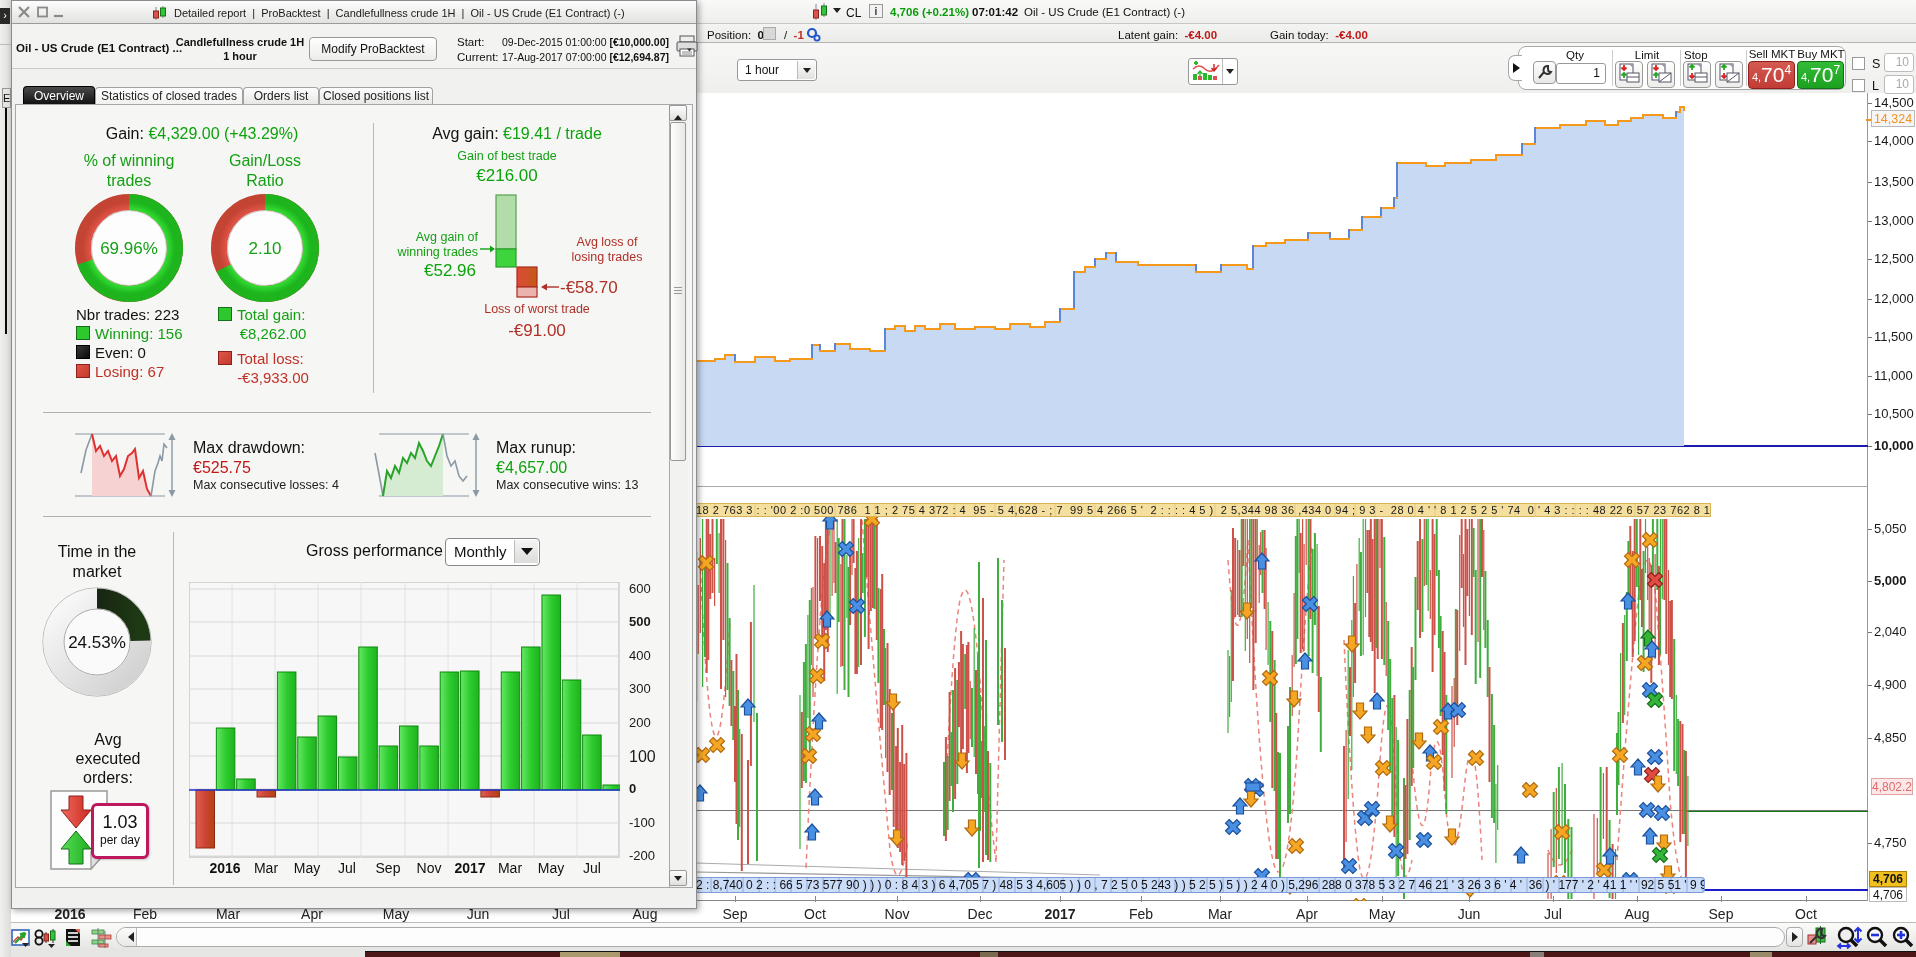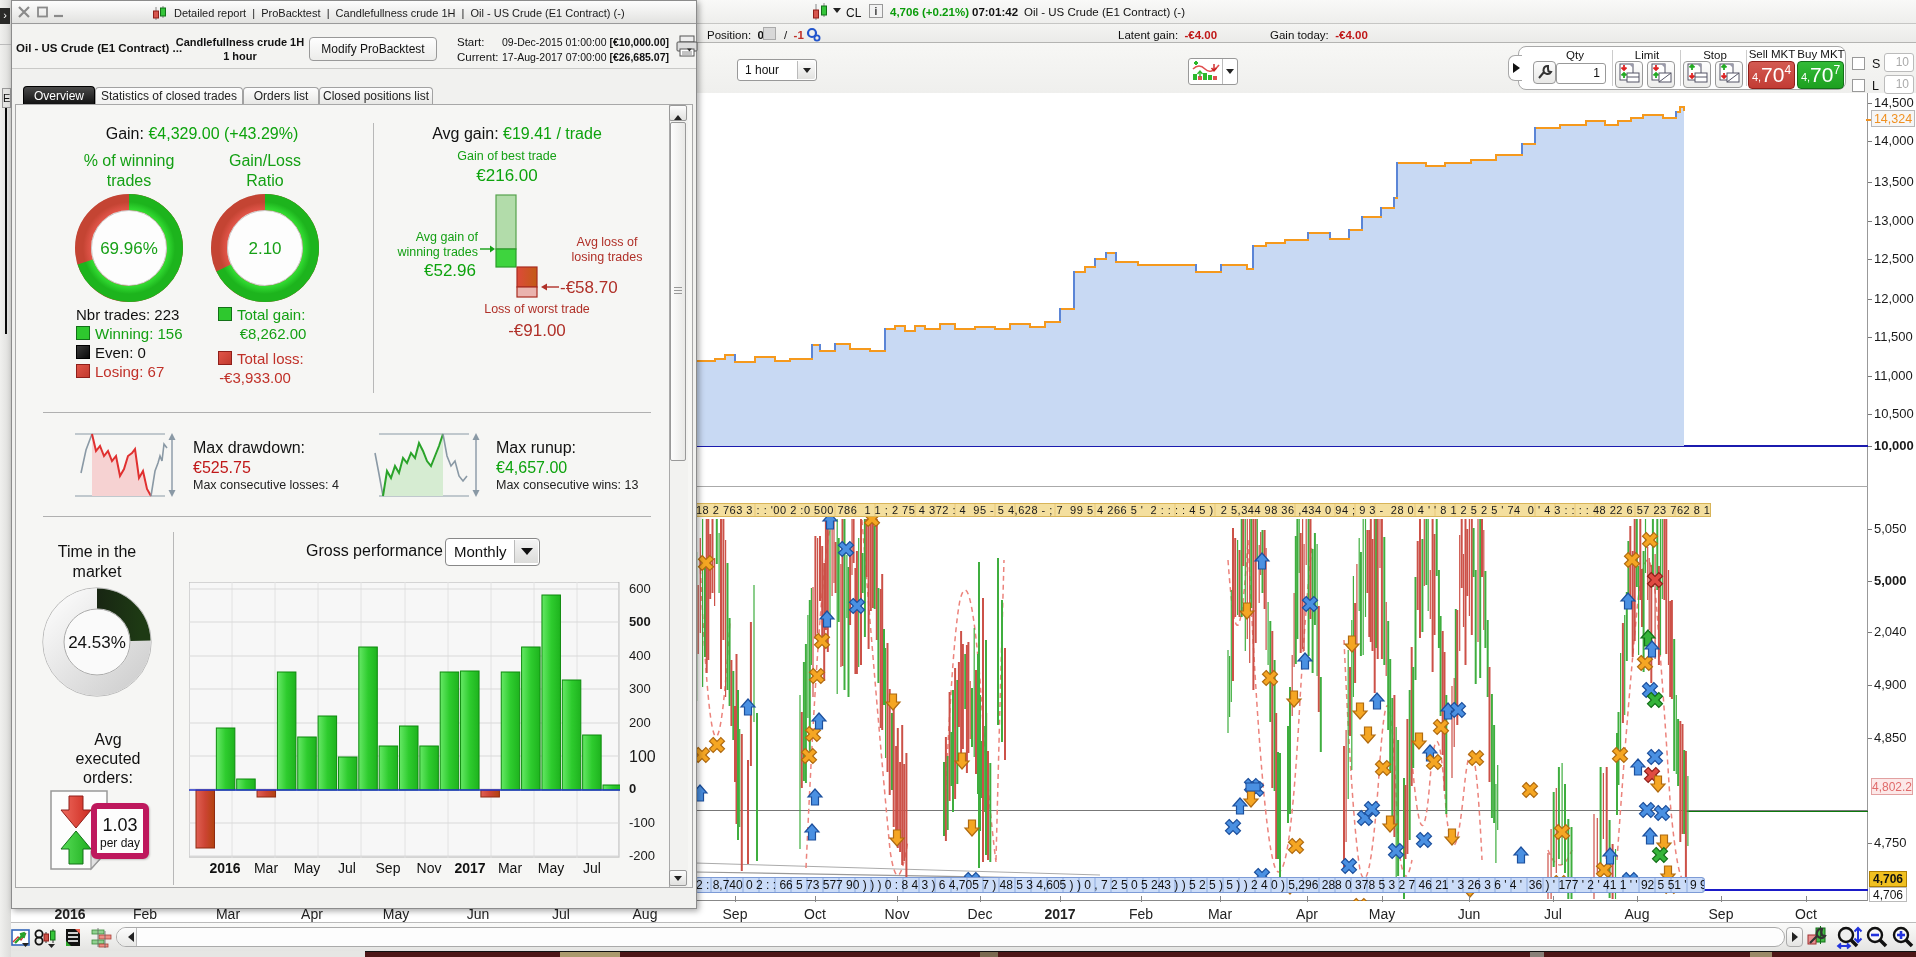--- a/index.html
+++ b/index.html
@@ -84,21 +84,21 @@
     </svg>
   <svg class="abs" style="left:1650px;top:63px" width="23" height="23">
       <rect x="2" y="1" width="13" height="16" fill="#fff" stroke="#556"></rect>
       <path d="M15,1 l0,4 -4,-4 Z" fill="#99a"></path>
       <path d="M6,2 l0,5 m-2.5,-2.5 l2.5,2.5 l2.5,-2.5" stroke="#dd2222" stroke-width="1.8" fill="none"></path>
       <path d="M6,15 l0,-5 m-2.5,2.5 l2.5,-2.5 l2.5,2.5" stroke="#22aa22" stroke-width="1.8" fill="none"></path>
       <rect x="9" y="10" width="12" height="9" fill="#fff" stroke="#556"></rect>
       <line x1="9" y1="19" x2="21" y2="10" stroke="#556"></line>
     </svg>
   <div class="abs" style="left:1680px;top:50px;width:1px;height:36px;background:#ccc"></div>
-  <div class="abs" style="left:1684px;top:49px;width:62px;text-align:center;font-size:11.5px;color:#111">Stop</div>
+  <div class="abs" style="left:1684px;top:49px;width:62px;font-size:11.5px;color:#111">Stop</div>
   <div class="abs" style="left:1683px;top:61px;width:28px;height:27px;background:linear-gradient(#fdfdfd,#ededeb);border:1px solid #999;border-radius:4px"></div>
   <div class="abs" style="left:1715px;top:61px;width:28px;height:27px;background:linear-gradient(#fdfdfd,#ededeb);border:1px solid #999;border-radius:4px"></div>
   <svg class="abs" style="left:1686px;top:63px" width="23" height="23">
       <rect x="2" y="1" width="13" height="16" fill="#fff" stroke="#556"></rect>
       <path d="M15,1 l0,4 -4,-4 Z" fill="#99a"></path>
       <path d="M6,7 l0,-5 m-2.5,2.5 l2.5,-2.5 l2.5,2.5" stroke="#22aa22" stroke-width="1.8" fill="none"></path>
       <path d="M6,10 l0,5 m-2.5,-2.5 l2.5,2.5 l2.5,-2.5" stroke="#dd2222" stroke-width="1.8" fill="none"></path>
       <rect x="9" y="10" width="12" height="9" fill="#fff" stroke="#556"></rect>
       <line x1="9" y1="14" x2="21" y2="14" stroke="#556"></line>
     </svg>
@@ -821,21 +821,21 @@
     <line x1="11" y1="1" x2="11" y2="13" stroke="#888"></line>
     <rect x="8.5" y="3" width="5" height="8" fill="#35c53a" stroke="#137018"></rect>
   </svg>
   <div class="abs" style="left:162px;top:6px;font-size:11px;color:#1a1a1a;white-space:nowrap">Detailed report&nbsp; |&nbsp; ProBacktest&nbsp; |&nbsp; Candlefullness crude 1H&nbsp; |&nbsp; Oil - US Crude (E1 Contract) (-)</div>
 
   <div class="abs" style="left:0;top:24px;width:684px;height:44px;background:#f3f3f1;border-bottom:1px solid #c9c9c7"></div>
   <div class="abs b" style="left:4px;top:41px;font-size:11.5px;color:#111;white-space:nowrap">Oil - US Crude (E1 Contract) ...</div>
   <div class="abs b" style="left:157px;top:34px;width:142px;text-align:center;font-size:11px;color:#111;line-height:14px;white-space:nowrap">Candlefullness crude 1H<br>1 hour</div>
   <div class="abs" style="left:297px;top:36px;width:128px;height:24px;background:linear-gradient(#fefefe,#ececea);border:1px solid #999;border-radius:4px;font-size:12px;color:#111;text-align:center;line-height:22px">Modify ProBacktest</div>
   <div class="abs" style="left:445px;top:34px;font-size:11.5px;color:#111;line-height:15px;white-space:nowrap">Start:<br>Current:</div>
-  <div class="abs" style="left:490px;top:34px;font-size:10.5px;color:#111;line-height:15px;white-space:nowrap">09-Dec-2015 01:00:00 <span class="b" style="font-size:10.5px">[€10,000.00]</span><br>17-Aug-2017 07:00:00 <span class="b" style="font-size:10.5px">[€26,685.07]</span></div>
+  <div class="abs" style="left:490px;top:34px;font-size:10.5px;color:#111;line-height:15px;white-space:nowrap">09-Dec-2015 01:00:00 <span class="b" style="font-size:10.5px">[€10,000.00]</span><br>17-Aug-2017 07:00:00 <span class="b" style="font-size:10.5px">[€12,694.87]</span></div>
   <svg width="26" height="24" style="position:absolute;left:663px;top:34px" xmlns="http://www.w3.org/2000/svg">
 <rect x="5" y="1" width="14" height="6" fill="#eee" stroke="#555"></rect>
 <rect x="2" y="7" width="20" height="9" rx="1" fill="#ddd" stroke="#555"></rect>
 <rect x="5" y="14" width="14" height="7" fill="#fff" stroke="#555"></rect>
 <line x1="7" y1="17" x2="17" y2="17" stroke="#888"></line>
       <line x1="7" y1="19" x2="17" y2="19" stroke="#888"></line>
 <path d="M20,18 l6,0 l-3,4 Z" fill="#333" transform="translate(-4,-1) scale(0.8)"></path>
 </svg>
 
   <div class="abs" style="left:11px;top:85px;width:72px;height:19px;background:linear-gradient(#4a4a4a,#0f0f0f);border:1px solid #000;border-bottom:none;border-radius:4px 4px 0 0;color:#fff;font-size:12px;text-align:center;line-height:18px;white-space:nowrap">Overview</div>
@@ -892,21 +892,21 @@
   <div class="abs" style="left:64px;top:344px;width:14px;height:14px;background:linear-gradient(135deg,#3a3a3a,#0a0a0a);border:1px solid #000"></div>
   <div class="abs" style="left:83px;top:343px;font-size:15px;color:#111">Even: 0</div>
   <div class="abs" style="left:64px;top:363px;width:14px;height:14px;background:linear-gradient(135deg,#e05548,#c23a2e);border:1px solid #8f1f1a"></div>
   <div class="abs" style="left:83px;top:362px;font-size:15px;color:#c03028">Losing: 67</div>
 
   <div class="abs" style="left:206px;top:306px;width:14px;height:14px;background:#2ec82e;border:1px solid #137018"></div>
   <div class="abs" style="left:225px;top:305px;font-size:15px;color:#14a014">Total gain:</div>
   <div class="abs" style="left:206px;top:324px;width:110px;text-align:center;font-size:15px;color:#14a014">€8,262.00</div>
   <div class="abs" style="left:206px;top:350px;width:14px;height:14px;background:linear-gradient(135deg,#e05548,#c23a2e);border:1px solid #8f1f1a"></div>
   <div class="abs" style="left:225px;top:349px;font-size:15px;color:#c03028">Total loss:</div>
-  <div class="abs" style="left:188px;top:368px;width:110px;text-align:center;font-size:15px;color:#c03028">-€3,933.00</div>
+  <div class="abs" style="left:206px;top:368px;width:110px;text-align:center;font-size:15px;color:#c03028">-€3,933.00</div>
 
   <div class="abs" style="left:361px;top:122px;width:1px;height:270px;background:#b8b8b8"></div>
 
   <div class="abs" style="left:380px;top:124px;width:250px;text-align:center;font-size:16px;color:#111">Avg gain: <span style="color:#0da30d">€19.41 / trade</span></div>
   <div class="abs" style="left:420px;top:148px;width:150px;text-align:center;font-size:12.5px;color:#14a014">Gain of best trade</div>
   <div class="abs" style="left:420px;top:165px;width:150px;text-align:center;font-size:17px;color:#0da30d">€216.00</div>
   <svg width="46" height="106" style="position:absolute;left:483px;top:193px" xmlns="http://www.w3.org/2000/svg">
 <rect x="1" y="1" width="20" height="54" fill="#b2dcaa" stroke="#55a24c" stroke-width="1.2"></rect>
 <rect x="1" y="55" width="20" height="18" fill="#3ed43e" stroke="#2a9d2a" stroke-width="1.2"></rect>
 <rect x="22" y="73" width="20" height="20" fill="url(#rgrad)" stroke="#a82c20" stroke-width="1.2"></rect>
@@ -1078,21 +1078,21 @@
 <linearGradient id="redg" x1="0" y1="0" x2="1" y2="0">
           <stop offset="0" stop-color="#ee6a5e"></stop>
           <stop offset="1" stop-color="#cc2a1f"></stop>
         </linearGradient>
 <linearGradient id="grng" x1="0" y1="0" x2="1" y2="0">
           <stop offset="0" stop-color="#57dd57"></stop>
           <stop offset="1" stop-color="#1fae1f"></stop>
         </linearGradient>
 </defs>
 </svg>
-  <div class="abs" style="left:79px;top:802px;width:58px;height:56px;background:#fdfdfd;border:6px solid #be185d;border-radius:6px;box-shadow:1px 1px 2px rgba(0,0,0,0.2)">
+  <div class="abs" style="left:79px;top:802px;width:58px;height:56px;background:#fdfdfd;border:3px solid #be185d;border-radius:6px;box-shadow:1px 1px 2px rgba(0,0,0,0.2)">
     <div style="text-align:center;font-size:18px;color:#111;margin-top:6px">1.03</div>
     <div style="text-align:center;font-size:12px;color:#111">per day</div>
   </div>
 
   <div class="abs" style="left:657px;top:104px;width:19px;height:782px;background:#f2f2f0;border-left:1px solid #aaa"></div>
   <div class="abs" style="left:657px;top:104px;width:18px;height:16px;background:linear-gradient(#fcfcfc,#e0e0de);border:1px solid #999;border-radius:2px"></div>
   <div class="abs" style="left:662px;top:110px;width:0;height:0;border:4px solid transparent;border-bottom:5px solid #222"></div>
   <div class="abs" style="left:657px;top:869px;width:18px;height:16px;background:linear-gradient(#fcfcfc,#e0e0de);border:1px solid #999;border-radius:2px"></div>
   <div class="abs" style="left:662px;top:875px;width:0;height:0;border:4px solid transparent;border-top:5px solid #222"></div>
   <div class="abs" style="left:658px;top:121px;width:16px;height:339px;background:linear-gradient(90deg,#fdfdfd,#e8e8e6);border:1px solid #999;border-radius:2px"></div>

